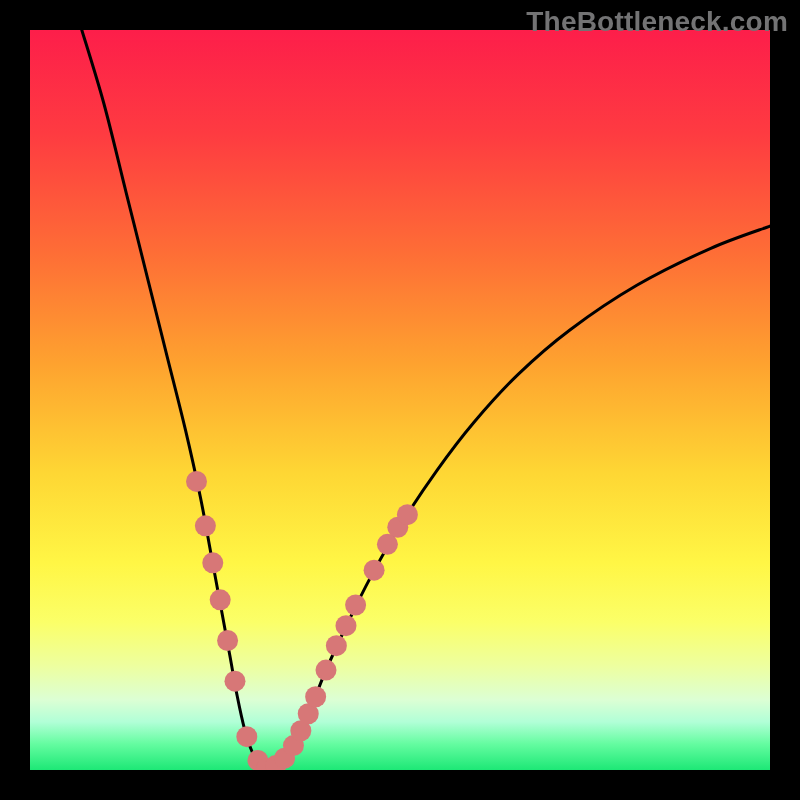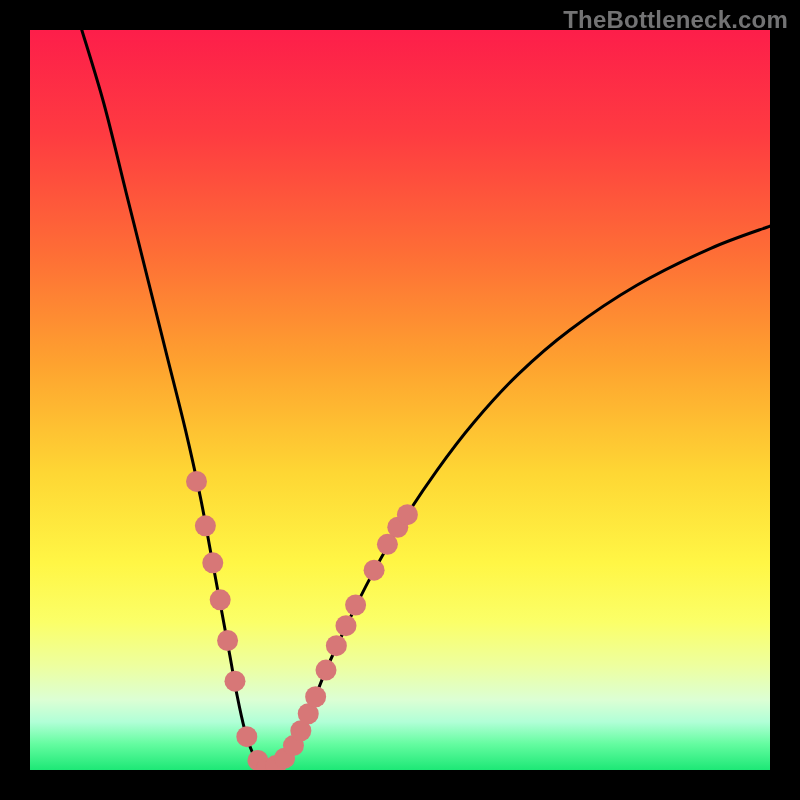--- a/index.html
+++ b/index.html
@@ -31,21 +31,21 @@
     left: 0;
     top: 0;
     width: 100%;
     height: 100%;
   }
   .attribution {
     position: absolute;
     right: 12px;
     top: 6px;
     font-family: Arial, Helvetica, sans-serif;
-    font-size: 24px;
+    font-size: 28px;
     font-weight: bold;
     color: #737374;
     letter-spacing: 0.2px;
   }
   svg.curves {
     position: absolute;
     left: 0;
     top: 0;
     width: 100%;
     height: 100%;

